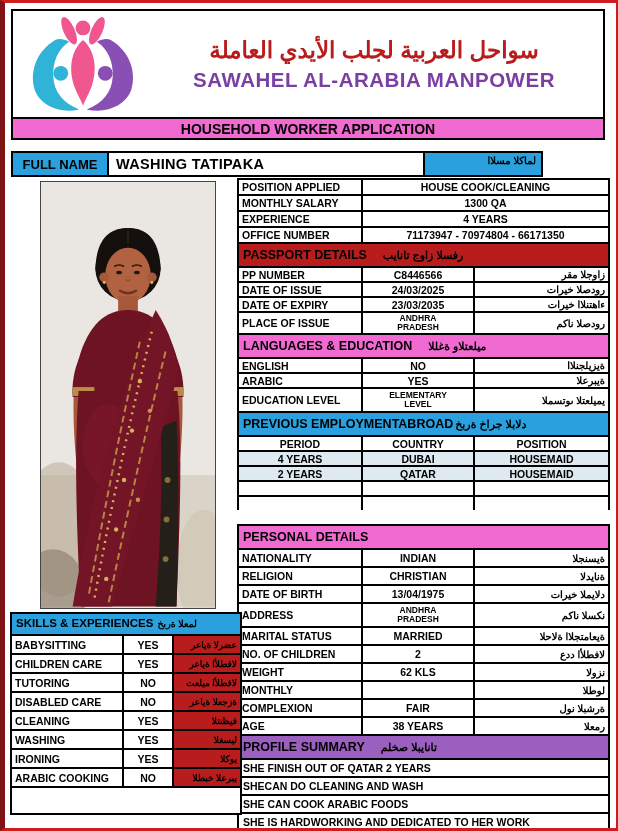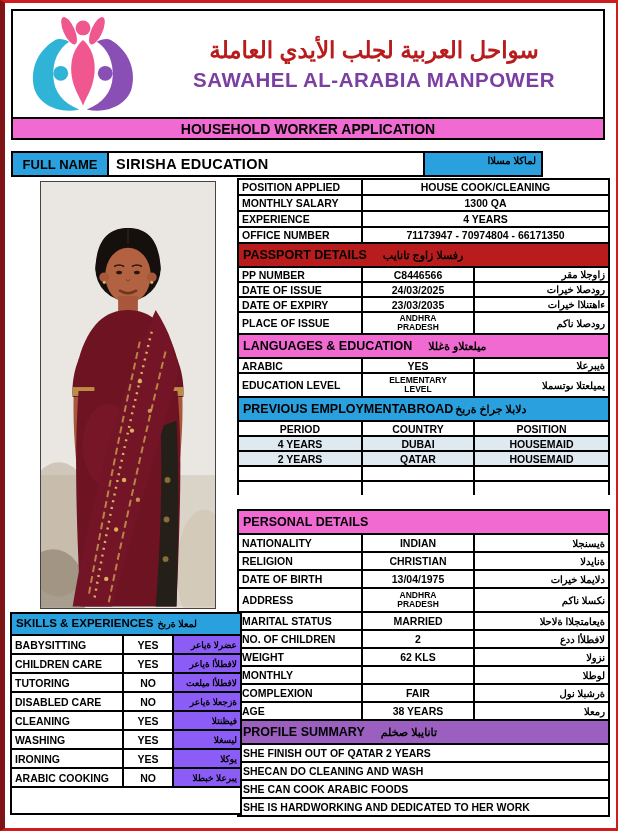--- a/index.html
+++ b/index.html
@@ -54,21 +54,21 @@
   .personal tr.tall td{height:22px;}
   .gap{height:16px;background:#fff;border:none;}
   .pline{border:2px solid #000;height:16px;display:flex;align-items:center;padding:0 4px;font-size:10.5px;background:#fff;}
   
   .skills{left:5px;top:609px;width:232px;display:flex;flex-direction:column;}
   .skills > *{margin-top:-2px;}
   .skills > :first-child{margin-top:0;}
   .bar-skills{background:#2aa1de;height:20px;font-size:11.5px;}
   .bar-skills .bar-ar{font-size:9.5px;margin-left:4px;}
   .skilltab td{height:17px;font-size:10.5px;}
-  .skilltab td.arr{background:#8b5cf6;font-size:9px;}
+  .skilltab td.arr{background:#b91c1c;font-size:9px;}
   .skilltab tr.empty td{height:25px;background:#fff;}
 </style>
 </head>
 <body>
 
 <div class="page">
 
   <div class="abs header-box">
     <div class="logo-wrap">
       <svg width="126" height="102" viewBox="0 0 120 110">
@@ -85,21 +85,21 @@
     <div class="brand">
       <div class="brand-ar" dir="rtl">سواحل العربية لجلب الأيدي العاملة</div>
       <div class="brand-en">SAWAHEL AL-ARABIA MANPOWER</div>
     </div>
   </div>
 
   <div class="abs title-bar">HOUSEHOLD WORKER APPLICATION</div>
 
   <div class="abs fullname">
     <div class="fn-cell fn-label">FULL NAME</div>
-    <div class="fn-cell fn-value">SIRISHA EDUCATION</div>
+    <div class="fn-cell fn-value">WASHING TATIPAKA</div>
     <div class="fn-cell fn-ar" dir="rtl">لماكلا مسلاا</div>
   </div>
 
   <div class="abs photo-frame">
     <svg width="174" height="426" viewBox="0 0 176 428">
       <rect width="176" height="428" fill="#eae7e2"></rect>
       <rect y="295" width="176" height="133" fill="#d9d3c8"></rect>
       <ellipse cx="18" cy="350" rx="38" ry="68" fill="#b9ab97" opacity="0.55"></ellipse>
       <ellipse cx="12" cy="415" rx="34" ry="45" fill="#8d7f6e" opacity="0.65"></ellipse>
       <ellipse cx="165" cy="390" rx="28" ry="60" fill="#cdbfa9" opacity="0.45"></ellipse>
@@ -228,20 +228,25 @@
       <span class="bar-ar" dir="rtl">ميلعتلاو ةغللا</span>
     </div>
 
     <table class="langs">
       <colgroup>
           <col style="width:124px">
           <col style="width:112px">
           <col>
         </colgroup>
       <tbody>
+          <tr>
+        <td class="lbl">ENGLISH</td>
+        <td class="val">NO</td>
+        <td class="arr" dir="rtl">ةيزيلجنلاا</td>
+          </tr>
       <tr>
         <td class="lbl">ARABIC</td>
         <td class="val">YES</td>
         <td class="arr" dir="rtl">ةيبرعلا</td>
           </tr>
       <tr class="tall">
         <td class="lbl">EDUCATION LEVEL</td>
         <td class="val">
               <span class="sm-block">ELEMENTARY LEVEL</span>
             </td>

